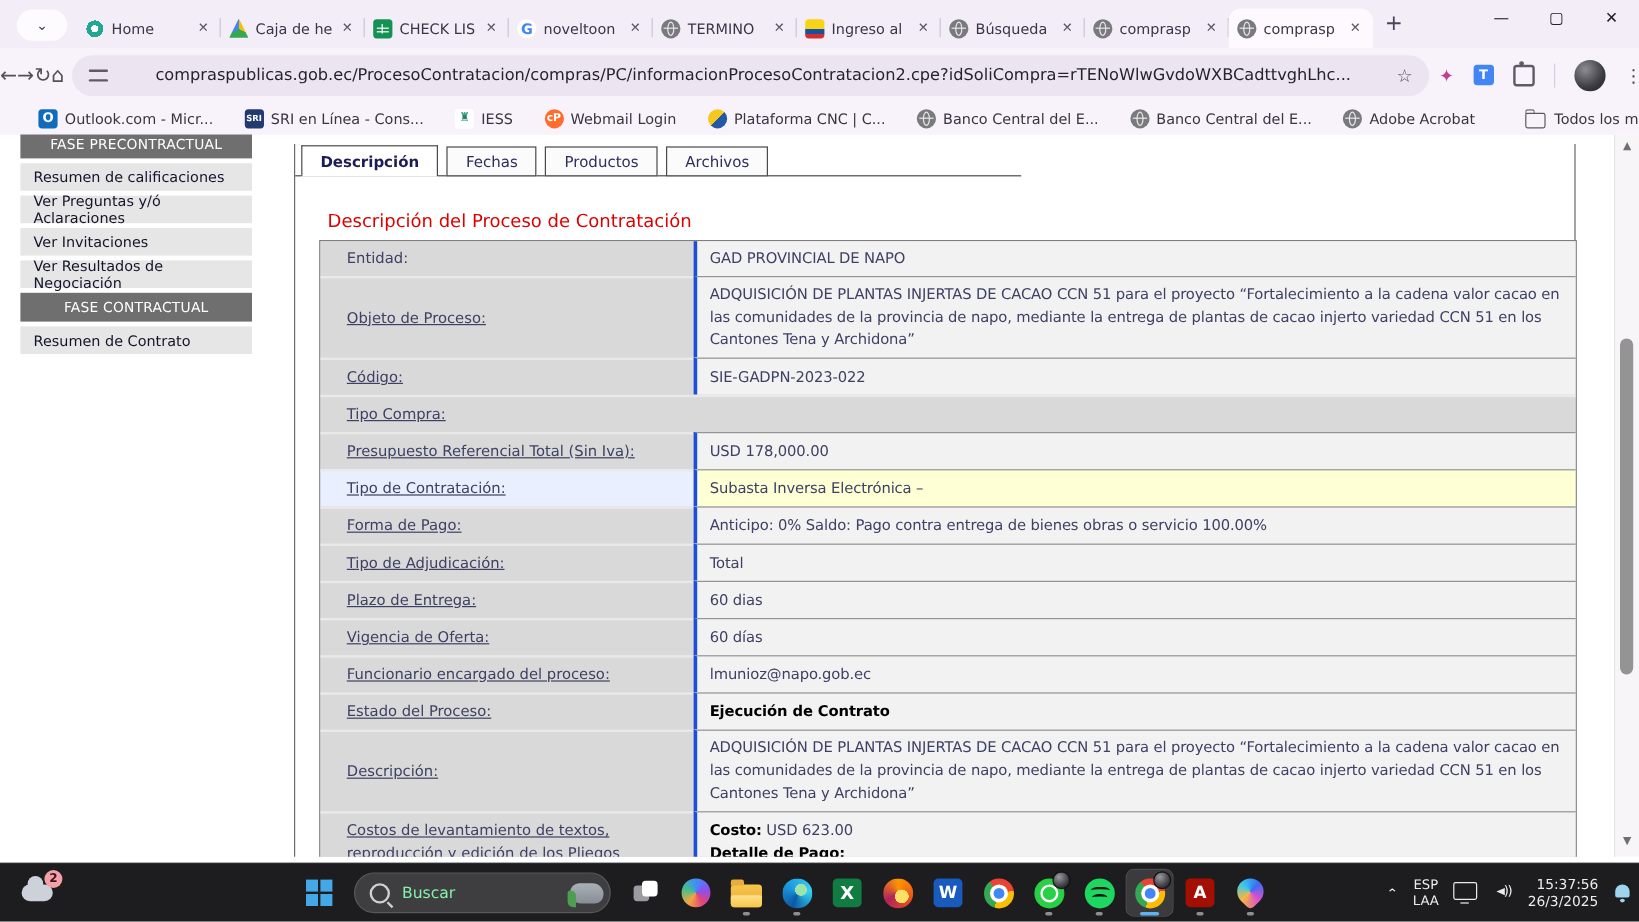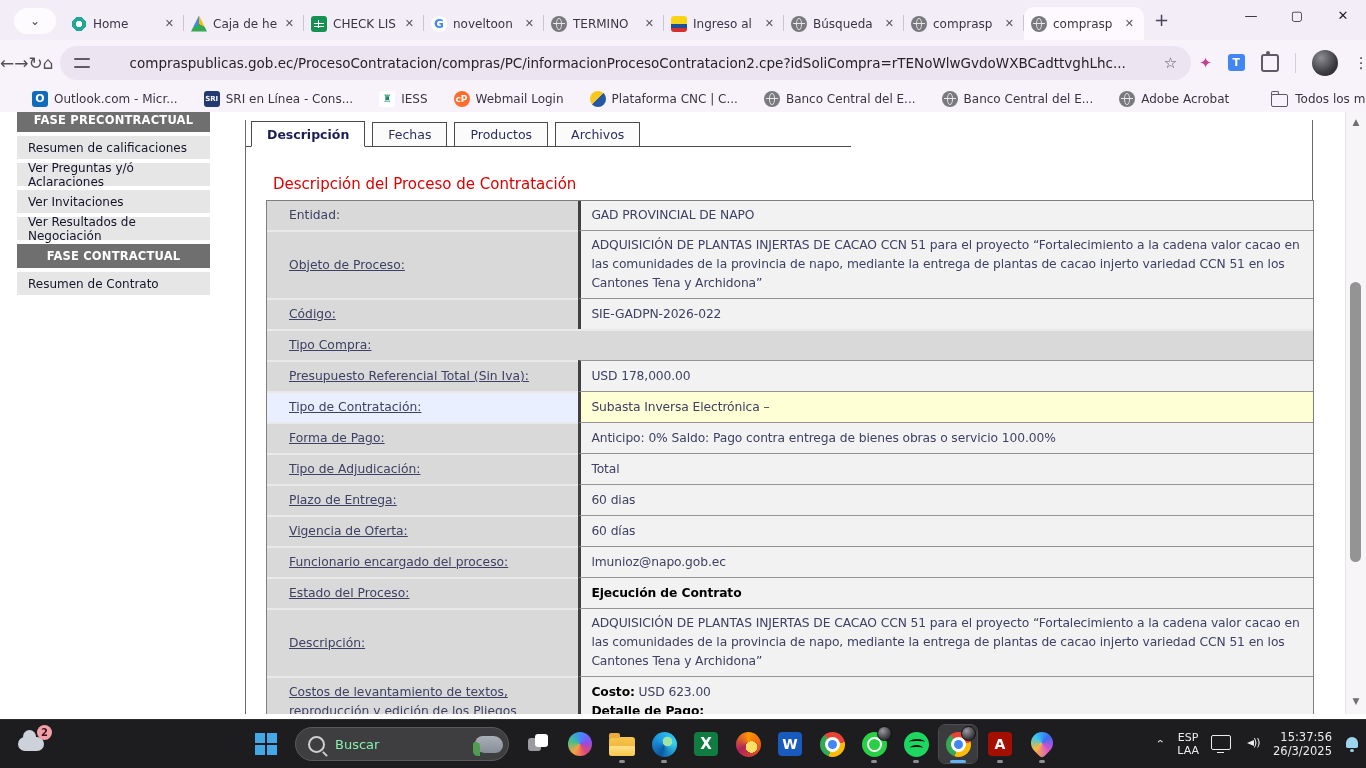--- a/index.html
+++ b/index.html
@@ -75,36 +75,36 @@
   .bmspacer{flex:1;}
   .bmsep{width:1px;height:16px;background:#d6cede;margin-right:16px;}
   .allmarks{display:flex;align-items:center;gap:7px;margin-right:20px;white-space:nowrap;}
   .folder{width:15px;height:11px;border:1.5px solid #5c5762;border-radius:2px;position:relative;margin-top:3px;}
   .folder::before{content:'';position:absolute;top:-4px;left:-1px;width:6px;height:3px;border:1.5px solid #5c5762;border-bottom:none;border-radius:2px 2px 0 0;}
 
   
   .page{position:absolute;top:112px;left:0;width:1366px;height:602px;background:#fff;overflow:hidden;}
 
   .sidebar{position:absolute;left:17px;top:-4px;width:193px;}
-  .sb-h{height:24px;margin-bottom:4px;background:#6f6f6f;color:#fff;font-weight:bold;font-size:11.5px;
+  .sb-h{height:24px;margin-bottom:4px;background:#6f6f6f;color:#fff;font-weight:normal;font-size:11.5px;
         display:flex;align-items:center;justify-content:center;letter-spacing:.2px;}
   .sb-i{height:23px;margin-bottom:4px;background:#e6e6e6;color:#14142a;font-size:12px;display:flex;align-items:center;padding:0 11px;}
 
   .panel{position:absolute;left:245px;top:8px;width:1068px;border-left:1px solid #6a6a6a;border-right:1px solid #6a6a6a;min-height:594px;box-sizing:border-box;}
   .ptabs{display:flex;align-items:flex-end;height:27px;position:relative;padding-left:5px;}
   .tabline{position:absolute;left:0;bottom:0;width:605px;height:1px;background:#4a4a4a;}
   .ptab{border:1px solid #4a4a4a;background:#fbfbfb;color:#2d2d5e;font-size:12.5px;height:25px;box-sizing:border-box;
         display:flex;align-items:center;padding:0 15px;margin-right:7px;position:relative;}
   .ptab.active{font-weight:bold;background:#fff;border-bottom:1px solid #fff;height:26px;z-index:2;color:#1d1d56;}
   .ptitle{margin:28px 0 7px 27px;color:#dd0000;font-size:15px;}
   .dtable{margin-left:20px;width:1048px;box-sizing:border-box;border:1px solid #7e7e7e;background:#d9d9d9;}
   .drow{display:flex;}
   .lab{width:323px;box-sizing:border-box;padding:5px 8px 5px 22px;background:#d9d9d9;color:#3e4163;
        font-size:12.3px;line-height:19px;display:flex;align-items:center;}
-  .val{width:764px;box-sizing:border-box;padding:5px 10px;background:#f2f2f2;border-left:3px solid #404040;
+  .val{width:764px;box-sizing:border-box;padding:5px 10px;background:#f2f2f2;border-left:3px solid #1d4ed8;
        color:#3e4163;font-size:12.3px;line-height:19px;display:flex;align-items:flex-end;letter-spacing:-0.1px;}
   .gut{flex:1;background:#d9d9d9;}
   .drow + .drow .val{border-top:1px solid #949494;}
   .drow + .drow .lab,.drow + .drow .gut{border-top:2px solid #e9e9e9;text-decoration:underline;}
   .drow.hl .lab{background:#e9efff;}
   .drow.hl .val{background:#ffffd6;}
   .val .b{font-weight:bold;color:#000;}
 
   .sbar{position:absolute;right:0;top:0;width:20px;height:602px;background:#f7f5f7;border-left:1px solid #e7e3e8;}
   .sarrow{position:absolute;left:0;width:20px;text-align:center;color:#6f6f6f;font-size:9px;}
@@ -334,21 +334,21 @@
             <div class="val">
               <span><span>ADQUISICIÓN DE PLANTAS INJERTAS DE CACAO CCN 51 para el proyecto “Fortalecimiento a la cadena valor cacao en las comunidades de la provincia de napo, mediante la entrega de plantas de cacao injerto variedad CCN 51 en los Cantones Tena y Archidona”</span></span>
             </div>
             <div class="gut"></div>
           </div>
           <div class="drow">
             <div class="lab">
               <span>Código:</span>
             </div>
             <div class="val">
-              <span><span>SIE-GADPN-2026-022</span></span>
+              <span><span>SIE-GADPN-2023-022</span></span>
             </div>
             <div class="gut"></div>
           </div>
           <div class="drow">
             <div class="lab">
               <span>Tipo Compra:</span>
             </div>
             <div class="gut"></div>
           </div>
           <div class="drow">

